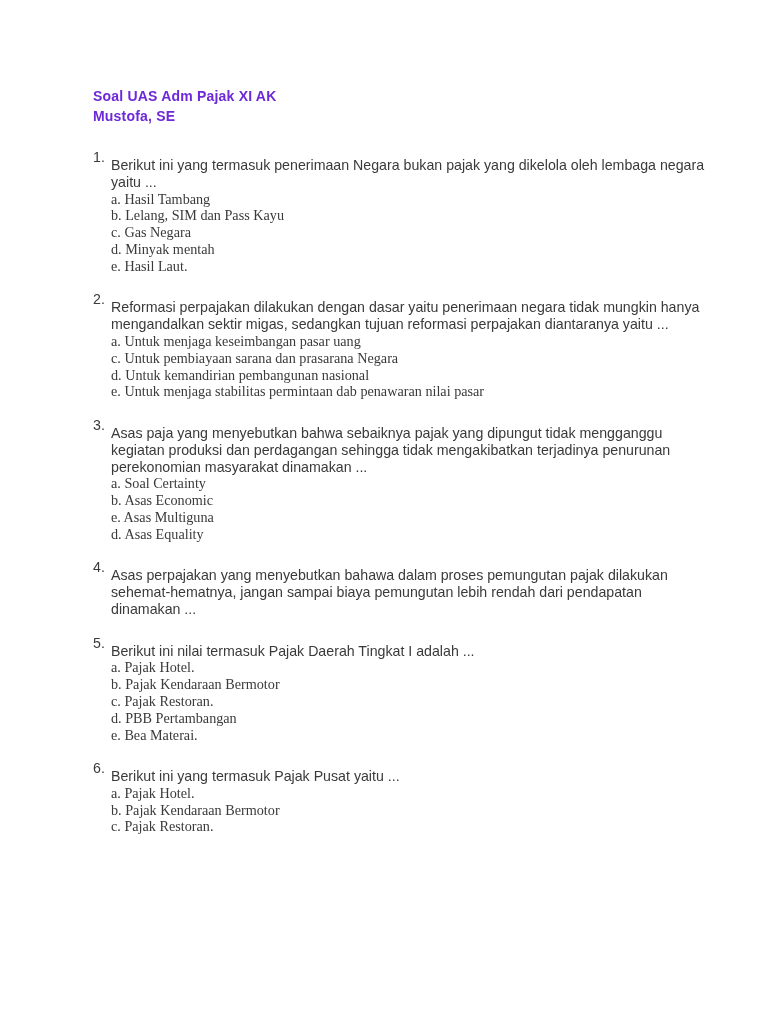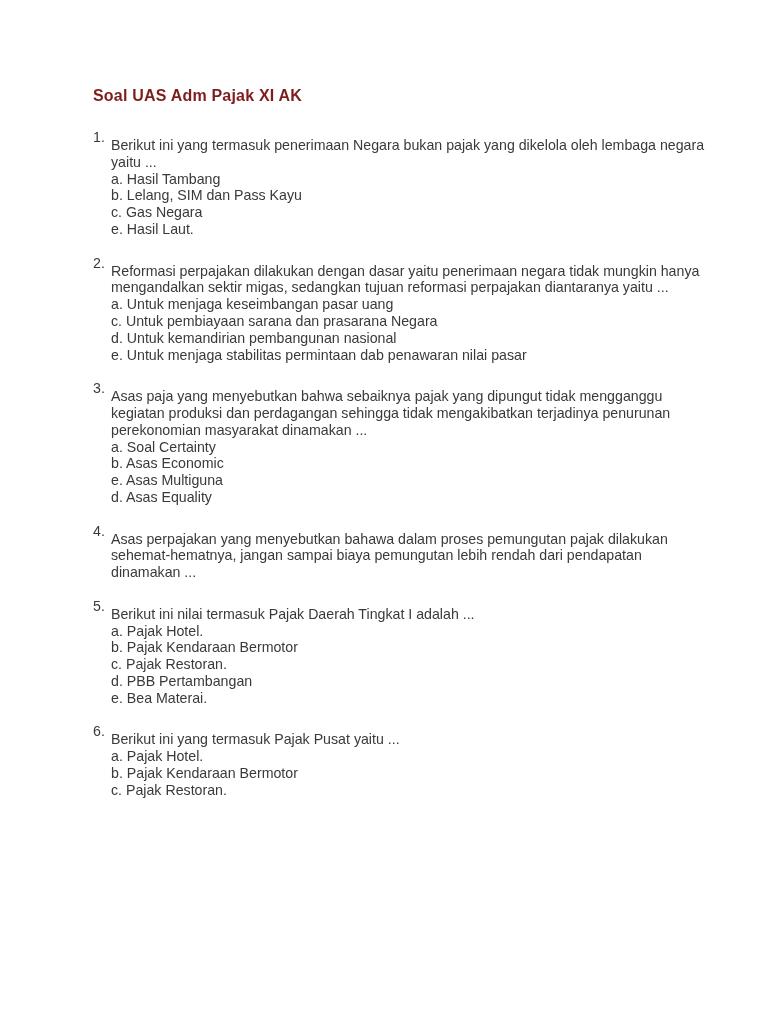--- a/index.html
+++ b/index.html
@@ -16,23 +16,23 @@
       color: #3a3a3a;
     }
     .page {
       position: absolute;
       left: 93px;
       top: 86px;
       width: 620px;
     }
     .title {
       font-weight: bold;
-      font-size: 16px;
+      font-size: 14px;
       line-height: 20px;
-      color: #7f1d1d;
+      color: #6d28d9;
       margin: 0;
       letter-spacing: 0.2px;
     }
     .questions {
       margin-top: 23px;
     }
     .question {
       font-size: 14.2px;
       line-height: 16.8px;
       margin-bottom: 16.8px;
@@ -47,39 +47,42 @@
     .q-text {
       flex: 1;
       margin-top: 8px;
     }
     .options {
       padding-left: 18px;
     }
     .option {
       display: block;
       white-space: nowrap;
+      font-family: Liberation Serif, serif;
     }
   </style>
 </head>
 <body>
 
 <div class="page">
   <h1 class="title">Soal UAS Adm Pajak XI AK</h1>
+  <div class="title">Mustofa, SE</div>
 
   <div class="questions">
 
     <div class="question">
       <div class="q-row">
         <span class="q-num">1.</span>
         <span class="q-text">Berikut ini yang termasuk penerimaan Negara bukan pajak yang dikelola oleh lembaga negara yaitu ...</span>
       </div>
       <div class="options">
         <span class="option">a. Hasil Tambang</span>
         <span class="option">b. Lelang, SIM dan Pass Kayu</span>
         <span class="option">c. Gas Negara</span>
+        <span class="option">d. Minyak mentah</span>
         <span class="option">e. Hasil Laut.</span>
       </div>
     </div>
 
     <div class="question">
       <div class="q-row">
         <span class="q-num">2.</span>
         <span class="q-text">Reformasi perpajakan dilakukan dengan dasar yaitu penerimaan negara tidak mungkin hanya mengandalkan sektir migas, sedangkan tujuan reformasi perpajakan diantaranya yaitu ...</span>
       </div>
       <div class="options">

